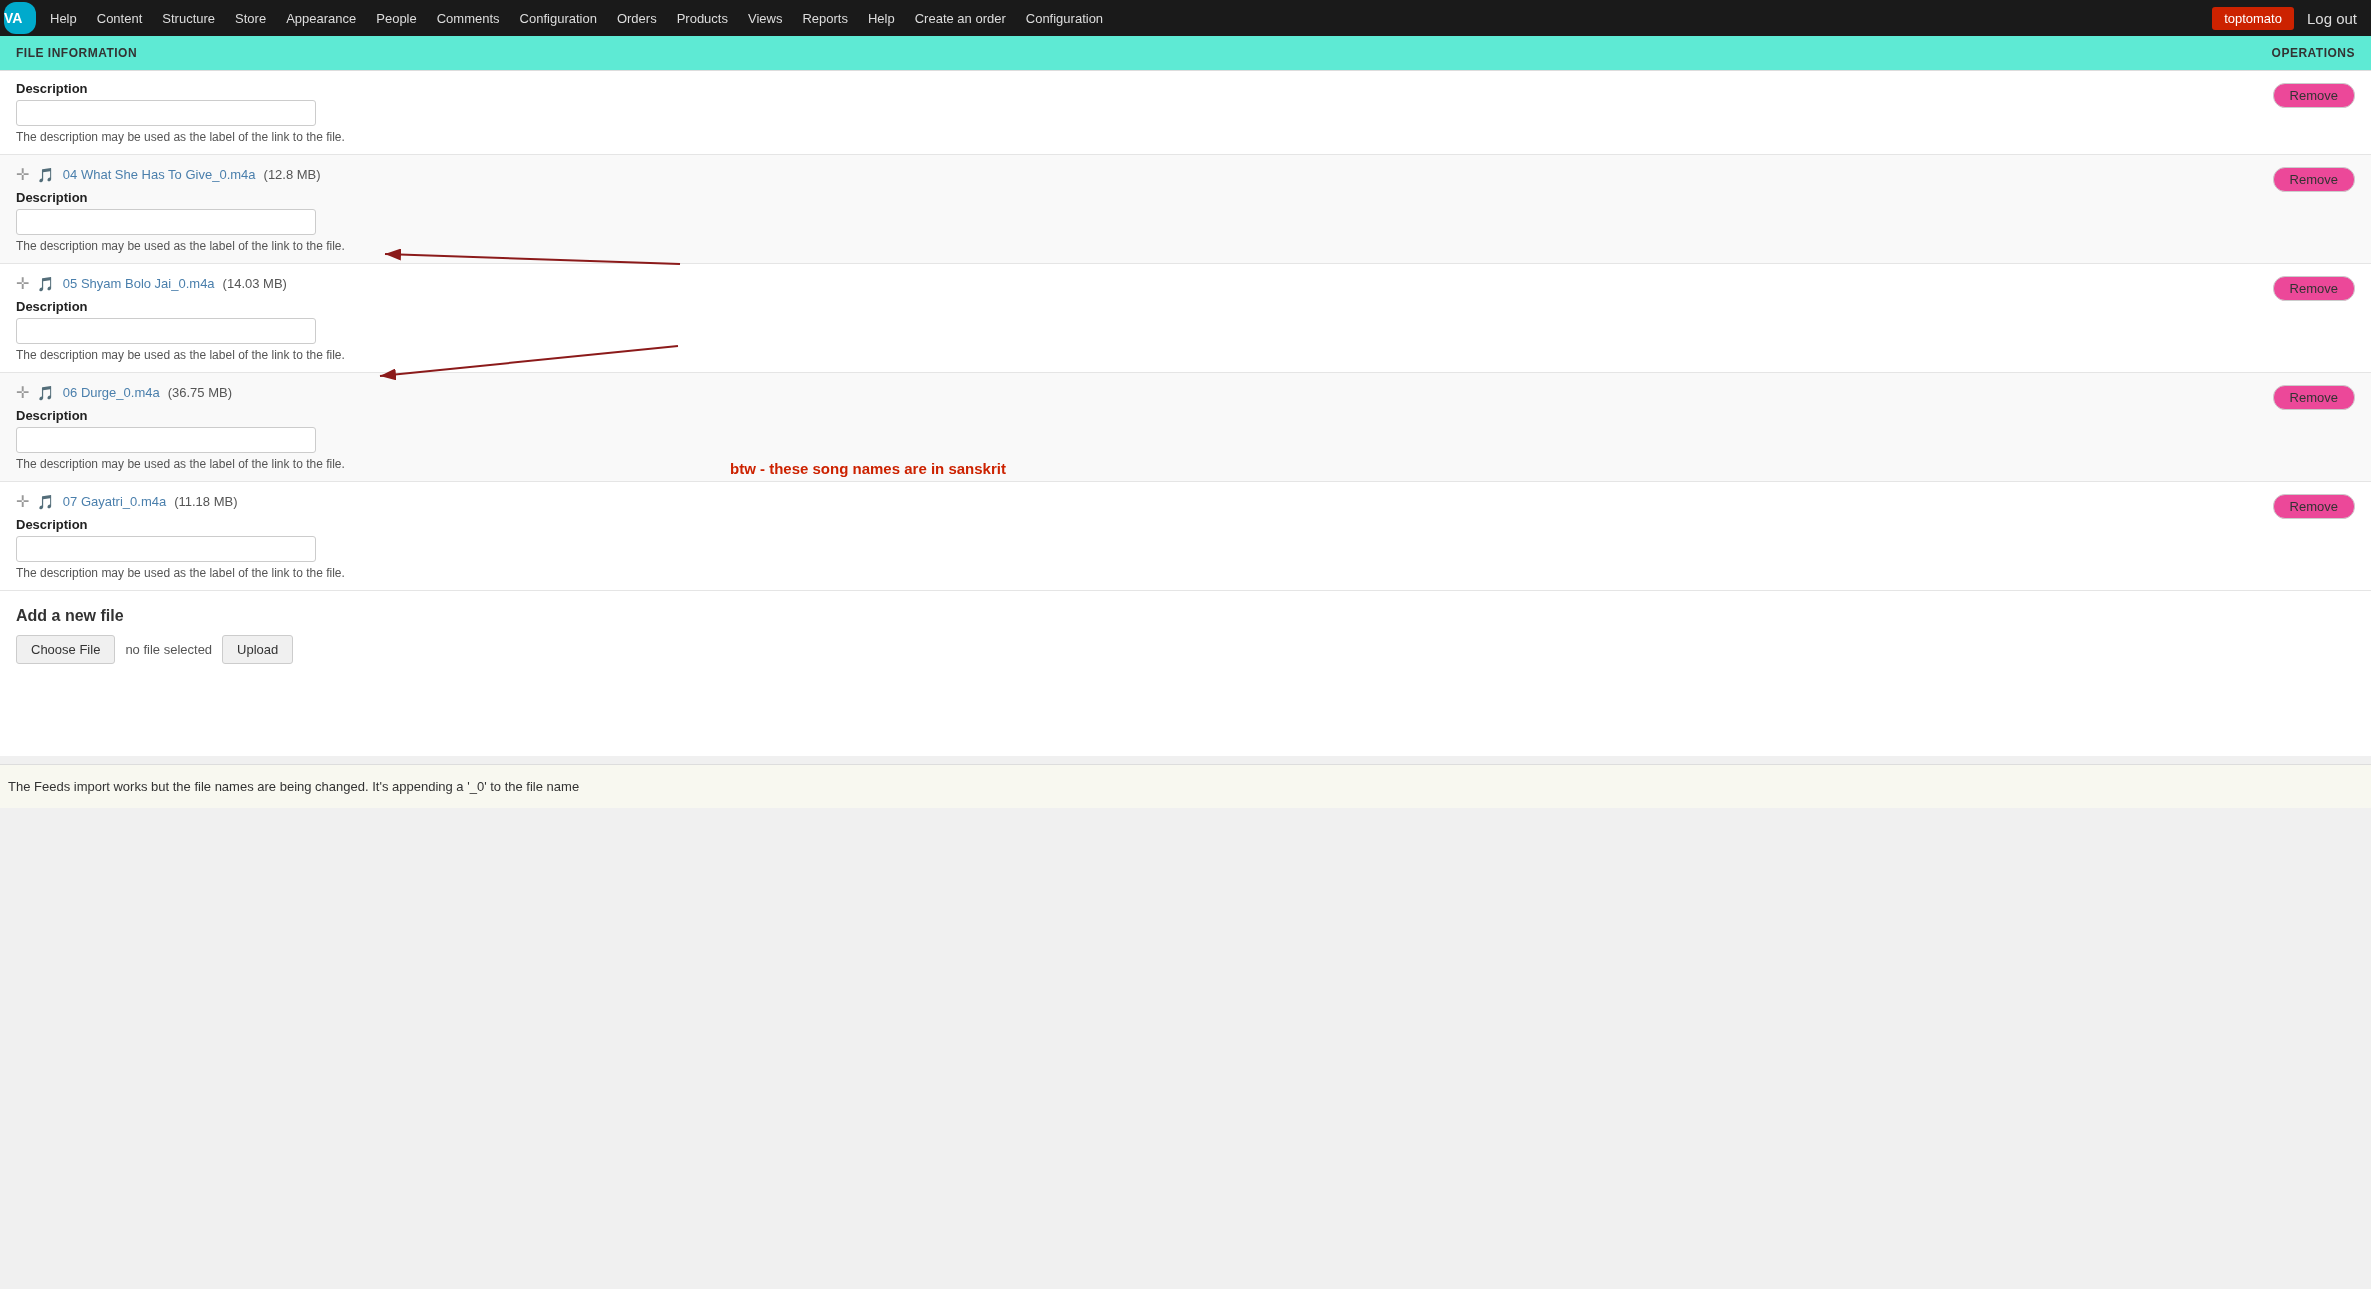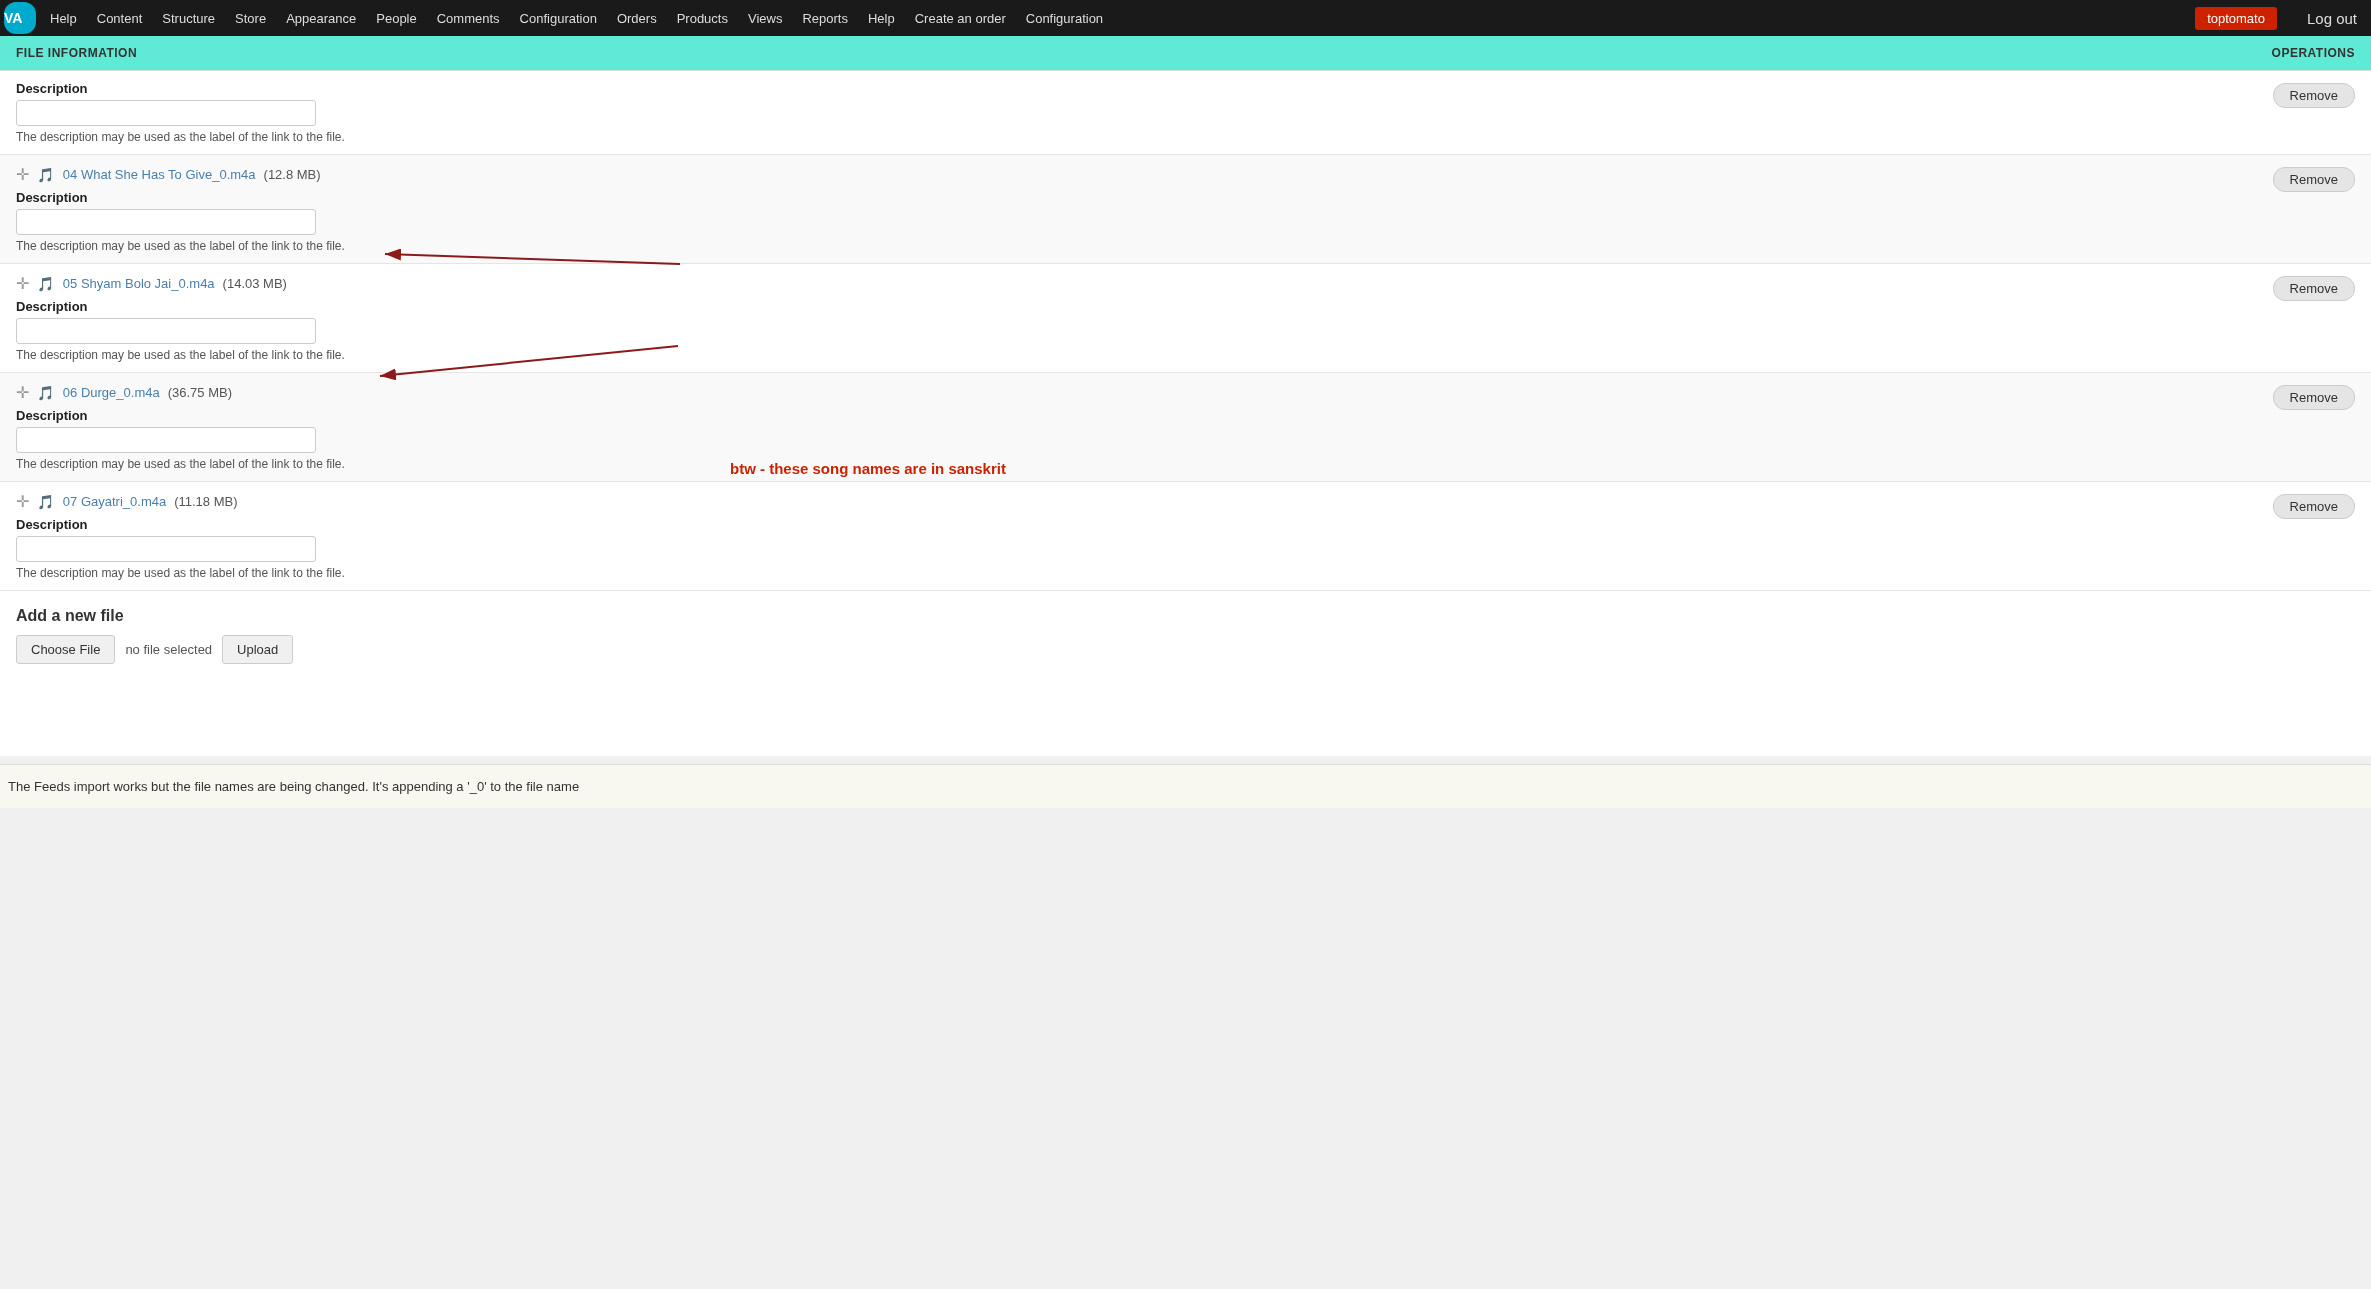--- a/index.html
+++ b/index.html
@@ -41,21 +41,21 @@
       white-space: nowrap;
     }
     .nav-spacer { flex: 1; }
     .nav-user {
       background: #cc2200;
       color: white;
       padding: 4px 12px;
       border-radius: 3px;
       font-size: 13px;
       cursor: pointer;
-      margin-right: 20px;
+      margin-right: 3px;
     }
     .nav-logout {
       color: #ddd;
       padding: 0 10px;
       height: 36px;
       display: flex;
       align-items: center;
       cursor: pointer;
       font-size: 15px;
     }
@@ -144,21 +144,21 @@
       color: #4a7fac;
       text-decoration: none;
       font-size: 13px;
     }
     .file-size {
       color: #555;
       font-size: 13px;
     }
 
     .remove-btn {
-      background: #e5e5e5;
+      background: #ec4899;
       border: 1px solid #ccc;
       border-radius: 12px;
       padding: 4px 16px;
       font-size: 13px;
       cursor: pointer;
       color: #333;
     }
 
     
     .annotation-layer {

